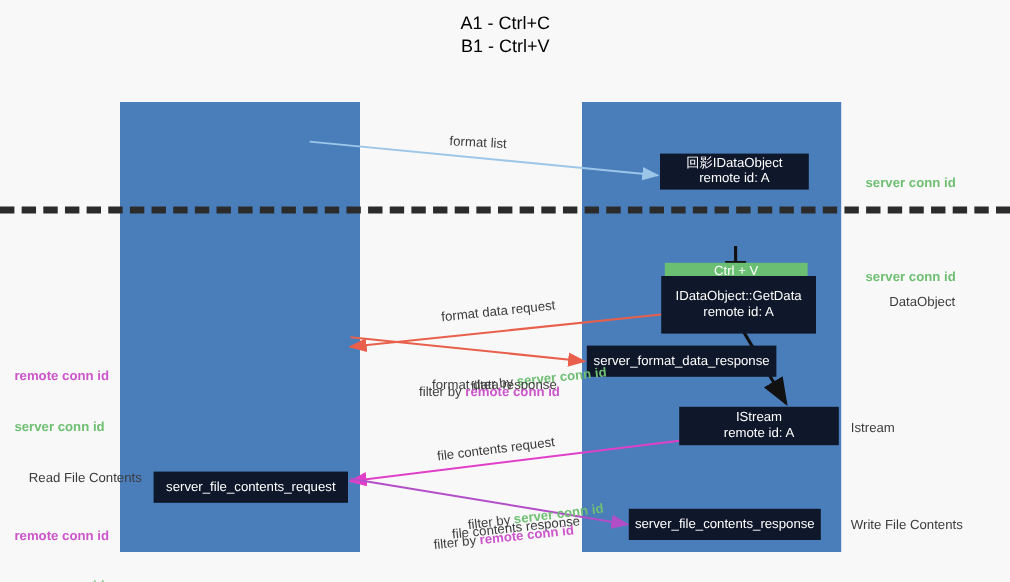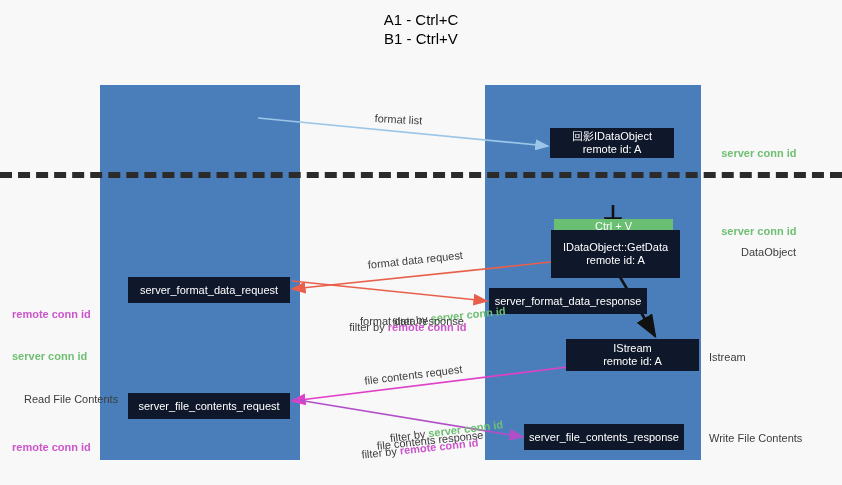--- a/index.html
+++ b/index.html
@@ -161,21 +161,20 @@
 remote id: A</div>
 
   <div class="node green" style="left:554px; top:179px; width:119px; height:15px;margin-top:40px;">Ctrl + V</div>
 
   <div class="node orange" style="left:551px; top:230px; width:129px; height:48px;">IDataObject::GetData
 remote id: A</div>
 
   <div class="node orange" style="left:566px; top:339px; width:133px; height:32px;">IStream
 remote id: A</div>
 
-  <div class="node orange" style="left:128px; top:277px; width:162px; height:26px;">server_format_data_request</div>
 
   <div class="node orange" style="left:489px; top:288px; width:158px; height:26px;">server_format_data_response</div>
 
   <div class="node orange" style="left:128px; top:393px; width:162px; height:26px;">server_file_contents_request</div>
 
   <div class="node orange" style="left:524px; top:424px; width:160px; height:26px;text-align:right;">server_file_contents_response</div>
 
   <div class="divider" style="top:172px;"></div>
 
   <div class="side-label" style="left:709px; top:132px;">

